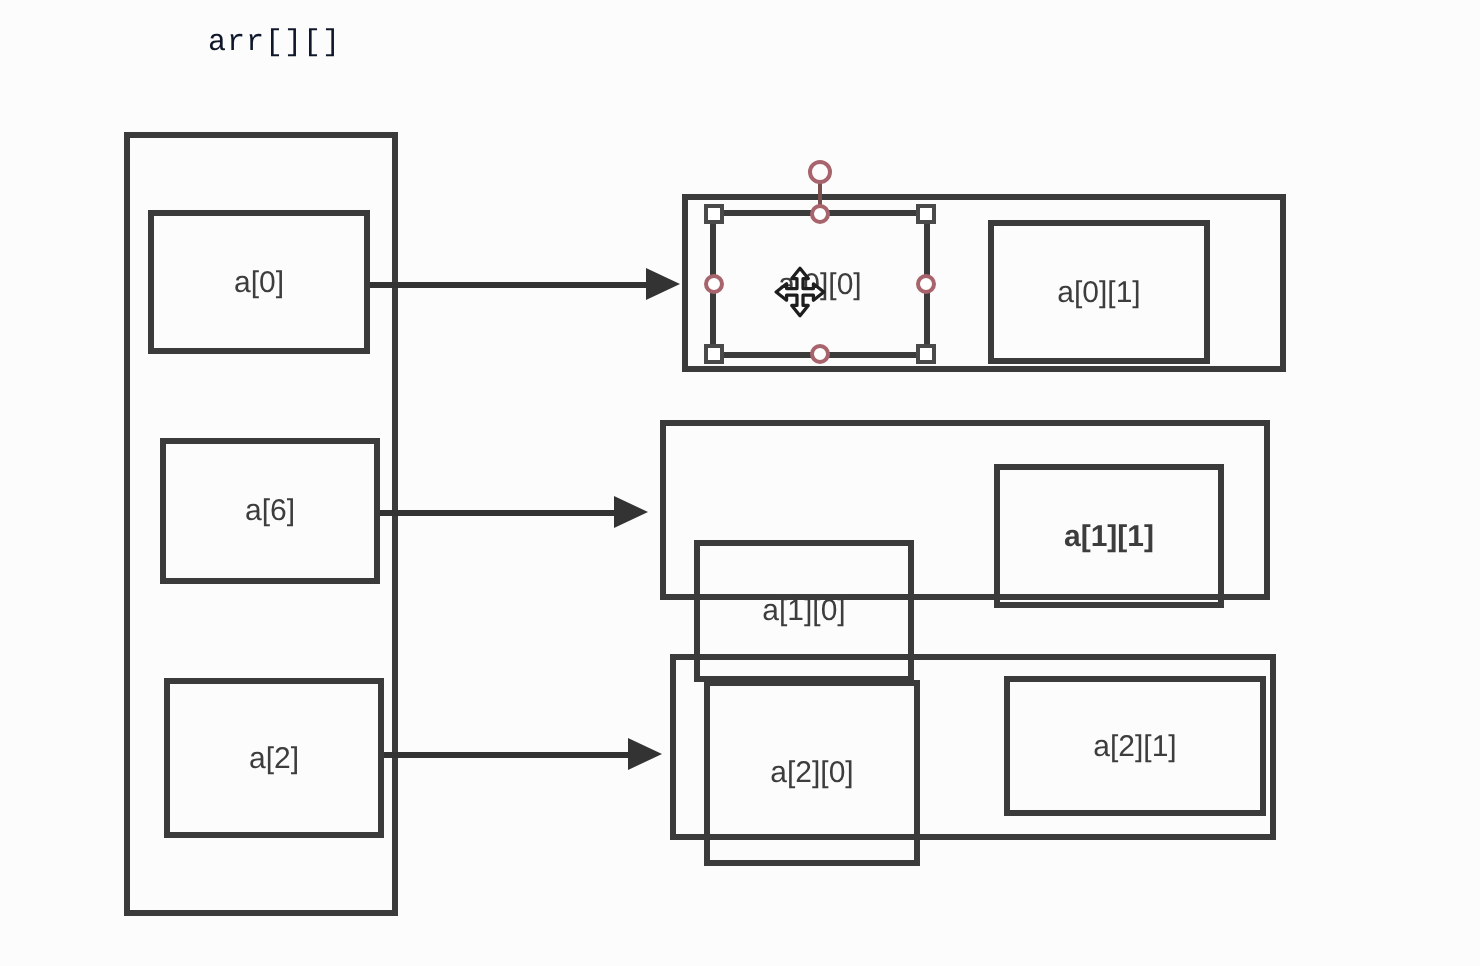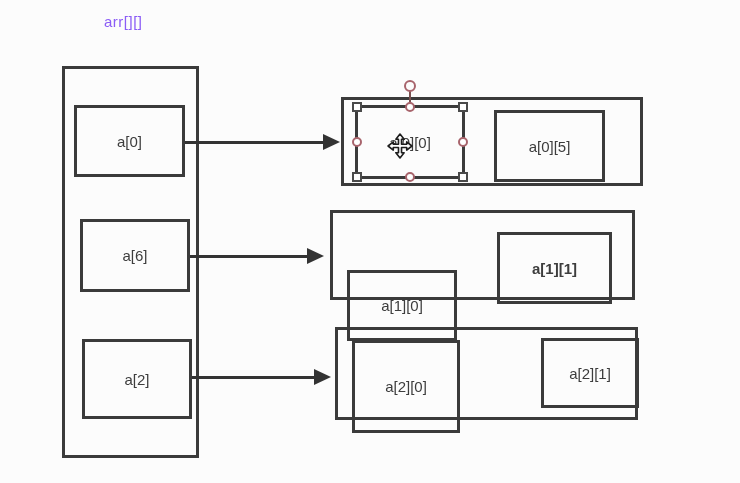--- a/index.html
+++ b/index.html
@@ -4,21 +4,21 @@
 <style>
   html,body{margin:0;padding:0;}
   body{
     width:740px;height:483px;position:relative;overflow:hidden;
     background:#fcfcfc;
     font-family:"Liberation Sans",sans-serif;
     color:#3d3d3d;
   }
   .title{
     position:absolute;left:104px;top:13px;
-    font-size:15px;letter-spacing:.5px;color:#8b5cf6;
+    font-size:15px;letter-spacing:.5px;color:#0f172a;font-family:Liberation Mono, monospace;
   }
   .box{
     position:absolute;box-sizing:border-box;
     border:3px solid #3b3b3b;background:transparent;
     display:flex;align-items:center;justify-content:center;
     font-size:15px;
   }
   .label{pointer-events:none;}
   
   .outer{left:62px;top:66px;width:137px;height:392px;}
@@ -28,21 +28,21 @@
   
   .row0{left:341px;top:97px;width:302px;height:89px;}
   .row1{left:330px;top:210px;width:305px;height:90px;}
   .row2{left:335px;top:327px;width:303px;height:93px;}
   
   .cell-a00{left:355px;top:105px;width:110px;height:74px;background:#fcfcfc;}
   .cell-a01{left:494px;top:110px;width:111px;height:72px;}
   .cell-a10{left:347px;top:223px;width:110px;height:71px;margin-top:47px;}
   .cell-a11{left:497px;top:232px;width:115px;height:72px;font-weight:bold;}
   .cell-a20{left:352px;top:340px;width:108px;height:93px;}
-  .cell-a21{left:502px;top:338px;width:98px;height:70px;margin-left:39px;}
+  .cell-a21{left:502px;top:338px;width:131px;height:70px;}
   
   .arrow{position:absolute;}
   .arrow-line{position:absolute;height:3px;background:#333;top:-1.5px;left:0;}
   .arrow-head{
     position:absolute;width:0;height:0;top:-8px;
     border-top:8px solid transparent;border-bottom:8px solid transparent;
     border-left:17px solid #333;
   }
   .arrow0{left:185px;top:142px;width:154px;}
   .arrow0 .arrow-line{width:140px;} .arrow0 .arrow-head{left:138px;}
@@ -123,21 +123,21 @@
   <span class="hsq nw"></span>
   <span class="hci n"></span>
   <span class="hsq ne"></span>
   <span class="hci w"></span>
   <span class="hci e"></span>
   <span class="hsq sw"></span>
   <span class="hci s"></span>
   <span class="hsq se"></span>
 </div>
 <div class="box cell-a01">
-  <span class="label">a[0][5]</span>
+  <span class="label">a[0][1]</span>
 </div>
 
 <div class="box cell-a10">
   <span class="label">a[1][0]</span>
 </div>
 <div class="box cell-a11">
   <span class="label">a[1][1]</span>
 </div>
 
 <div class="box cell-a20">

